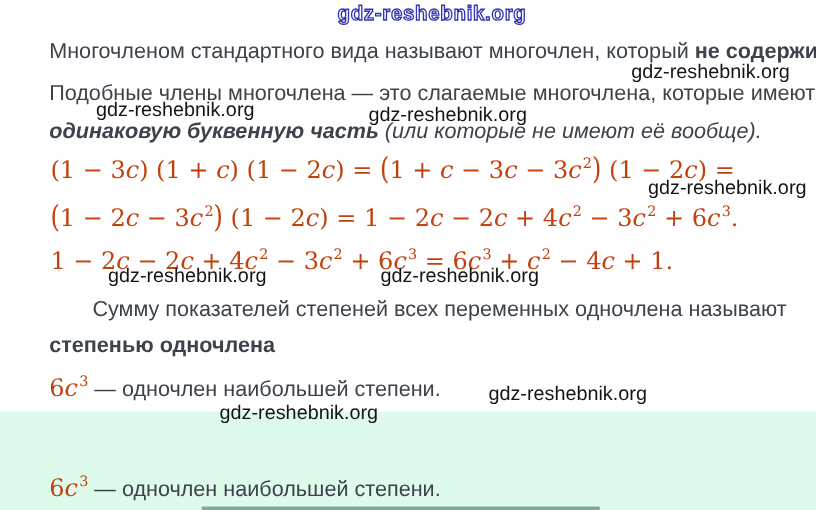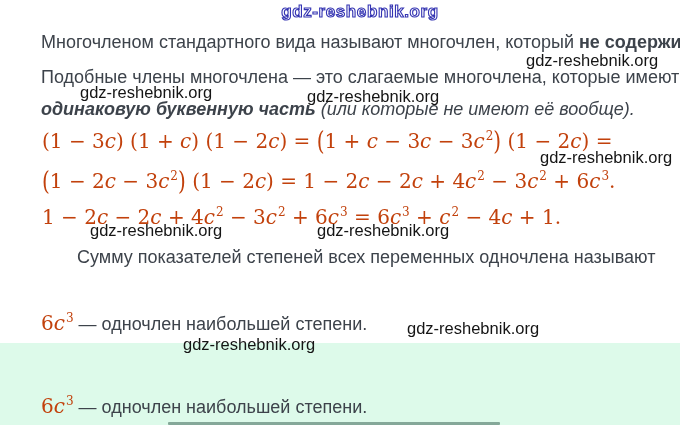--- a/index.html
+++ b/index.html
@@ -96,20 +96,21 @@
 
   <div class="abs math" style="left:2px; top:166px;"><span class="m-p">(</span><span class="m-t">1 − 2</span><span class="m-v">c</span><span class="m-t"> − 3</span><span class="m-v">c</span><span class="m-s">2</span><span class="m-p">)</span><span class="m-t"> (1 − 2</span><span class="m-v">c</span><span class="m-t">) = 1 − 2</span><span class="m-v">c</span><span class="m-t"> − 2</span><span class="m-v">c</span><span class="m-t"> + 4</span><span class="m-v">c</span><span class="m-s">2</span><span class="m-t"> − 3</span><span class="m-v">c</span><span class="m-s">2</span><span class="m-t"> + 6</span><span class="m-v">c</span><span class="m-s">3</span><span class="m-t">.</span></div>
 
   <div class="abs math" style="left:2px; top:202px;"><span class="m-t">1 − 2</span><span class="m-v">c</span><span class="m-t"> − 2</span><span class="m-v">c</span><span class="m-t"> + 4</span><span class="m-v">c</span><span class="m-s">2</span><span class="m-t"> − 3</span><span class="m-v">c</span><span class="m-s">2</span><span class="m-t"> + 6</span><span class="m-v">c</span><span class="m-s">3</span><span class="m-t"> = 6</span><span class="m-v">c</span><span class="m-s">3</span><span class="m-t"> + </span><span class="m-v">c</span><span class="m-s">2</span><span class="m-t"> − 4</span><span class="m-v">c</span><span class="m-t"> + 1.</span></div>
 
   <div class="abs wm-black" style="left:50px; top:221px;">gdz-reshebnik.org</div>
   <div class="abs wm-black" style="left:277px; top:221px;">gdz-reshebnik.org</div>
 
   <div class="abs body-text" style="left:1px; top:246px;margin-left:36px;">Сумму показателей степеней всех переменных одночлена называют</div>
 
+  <div class="abs body-text b" style="left:1px; top:276px;">степенью одночлена</div>
 
   <div class="abs body-text" style="left:1px; top:308px;">
     <span class="math inline-math"><span class="m-t">6</span><span class="m-v">c</span><span class="m-s">3</span></span><span> — одночлен наибольшей степени.</span>
   </div>
 
   <div class="abs wm-black" style="left:367px; top:319px;">gdz-reshebnik.org</div>
   <div class="abs wm-black" style="left:143px; top:335px;">gdz-reshebnik.org</div>
 
 
   <div class="abs body-text" style="left:1px; top:391px;">

